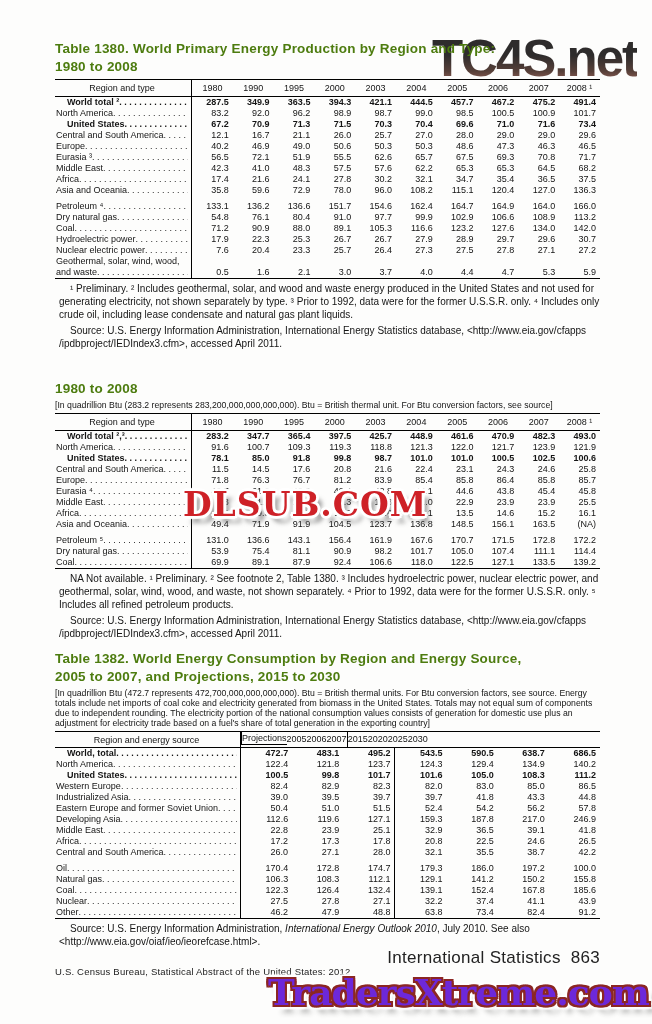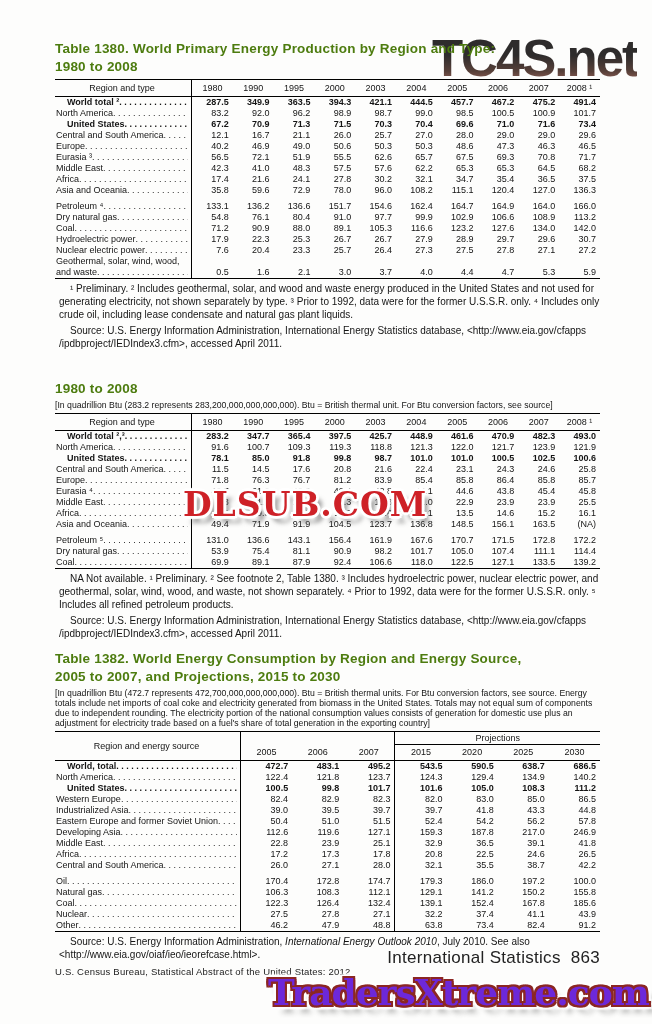--- a/index.html
+++ b/index.html
@@ -19,21 +19,21 @@
   .row{display:flex;height:11px;line-height:11px;}
   .row.b{font-weight:700;}
   .spacer{height:5px;}
   .lbl{white-space:nowrap;}
   .lbl.ind{padding-left:11px;}
   .dots{flex:1;overflow:hidden;white-space:nowrap;}
   .dots::after{content:" . . . . . . . . . . . . . . . . . . . . . . . . . . . . . . . . . . . . . . . . .";}
   .cell{flex:1;text-align:right;padding-right:4px;box-sizing:border-box;}
   .cell.pl{border-left:1px solid #000;}
   .hdr2{display:flex;border-bottom:1.5px solid #000;}
-  .hdr2r{flex:1;display:flex;flex-direction:column;}
+  .hdr2r{flex:1;display:flex;flex-direction:row;}
   .tier1{display:flex;height:13px;line-height:13px;}
   .blank3{flex:3;}
   .projcell{flex:4;border-left:1px solid #000;border-bottom:1px solid #000;text-align:center;}
   .tier2{display:flex;height:15px;line-height:15px;}
   .tier2 .cell{text-align:center;padding-right:0;}
   .fn{font-size:10px;line-height:13px;margin:3px 0 0 4px;text-indent:11px;color:#141414;}
   .fn .it{font-style:italic;}
   .wm-top{position:absolute;top:5px;right:15px;z-index:1;font-family:"Liberation Sans",sans-serif;
           font-weight:700;font-size:51px;line-height:44px;letter-spacing:-2px;
           background:linear-gradient(180deg,#2e2c2c 42%,#574039 78%,#8f5e55 100%);

